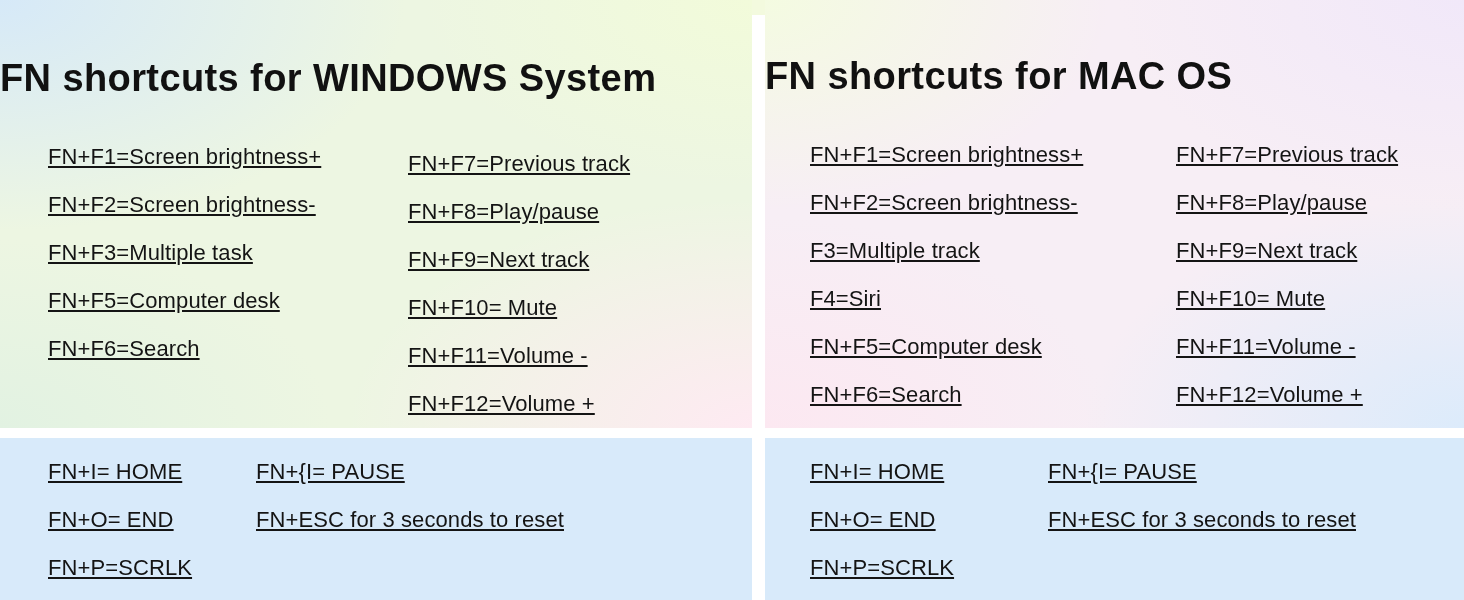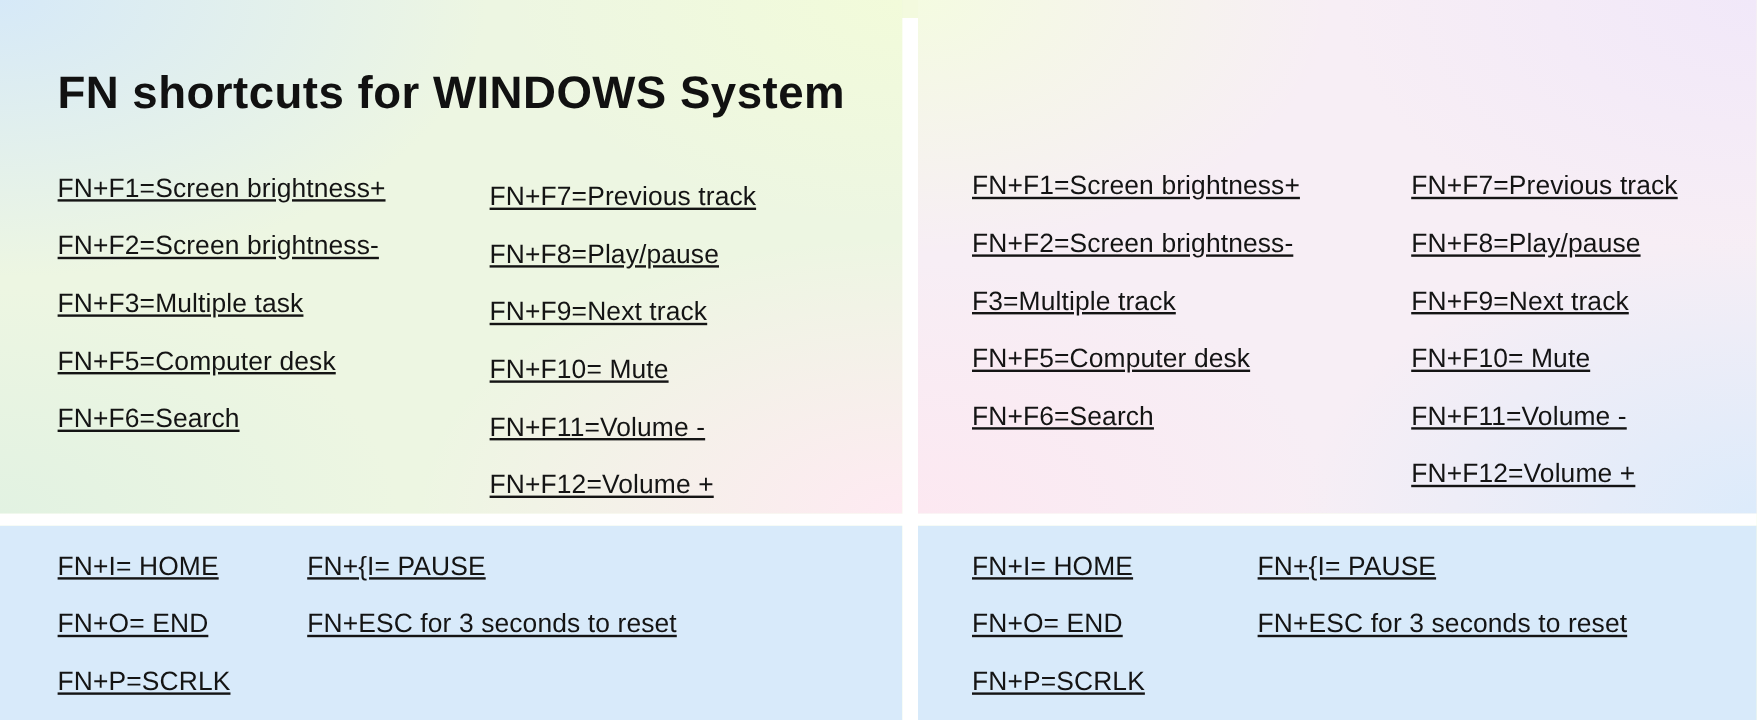--- a/index.html
+++ b/index.html
@@ -40,21 +40,21 @@
   #br { left: 765px; top: 438px; width: 699px; height: 162px; background: #d8eafa; }
 
   
   #vstrip { left: 752px; top: 15px; width: 13px; height: 585px; background: #ffffff; }
   #hstrip { left: 0; top: 428px; width: 1464px; height: 10px; background: #ffffff; }
 
   h1 {
     position: absolute;
     margin: 0;
     width: 100%;
-    text-align: center;
+    text-align: left;
     font-size: 38px;
     line-height: 1.1;
     font-weight: bold;
     letter-spacing: 0.4px;
     color: #111111;
     white-space: nowrap;
   }
   #tl h1 { top: 58px; }
   #tr h1 { top: 56px; }
 
@@ -95,24 +95,26 @@
       <li>FN+F7=Previous track</li>
       <li>FN+F8=Play/pause</li>
       <li>FN+F9=Next track</li>
       <li>FN+F10= Mute</li>
       <li>FN+F11=Volume -</li>
       <li>FN+F12=Volume +</li>
     </ul>
   </section>
 
   <section class="sect" id="tr">
+    <h1>FN shortcuts for MAC OS</h1>
     <ul class="col c1">
       <li>FN+F1=Screen brightness+</li>
       <li>FN+F2=Screen brightness-</li>
       <li>F3=Multiple track</li>
+      <li>F4=Siri</li>
       <li>FN+F5=Computer desk</li>
       <li>FN+F6=Search</li>
     </ul>
     <ul class="col c2">
       <li>FN+F7=Previous track</li>
       <li>FN+F8=Play/pause</li>
       <li>FN+F9=Next track</li>
       <li>FN+F10= Mute</li>
       <li>FN+F11=Volume -</li>
       <li>FN+F12=Volume +</li>

